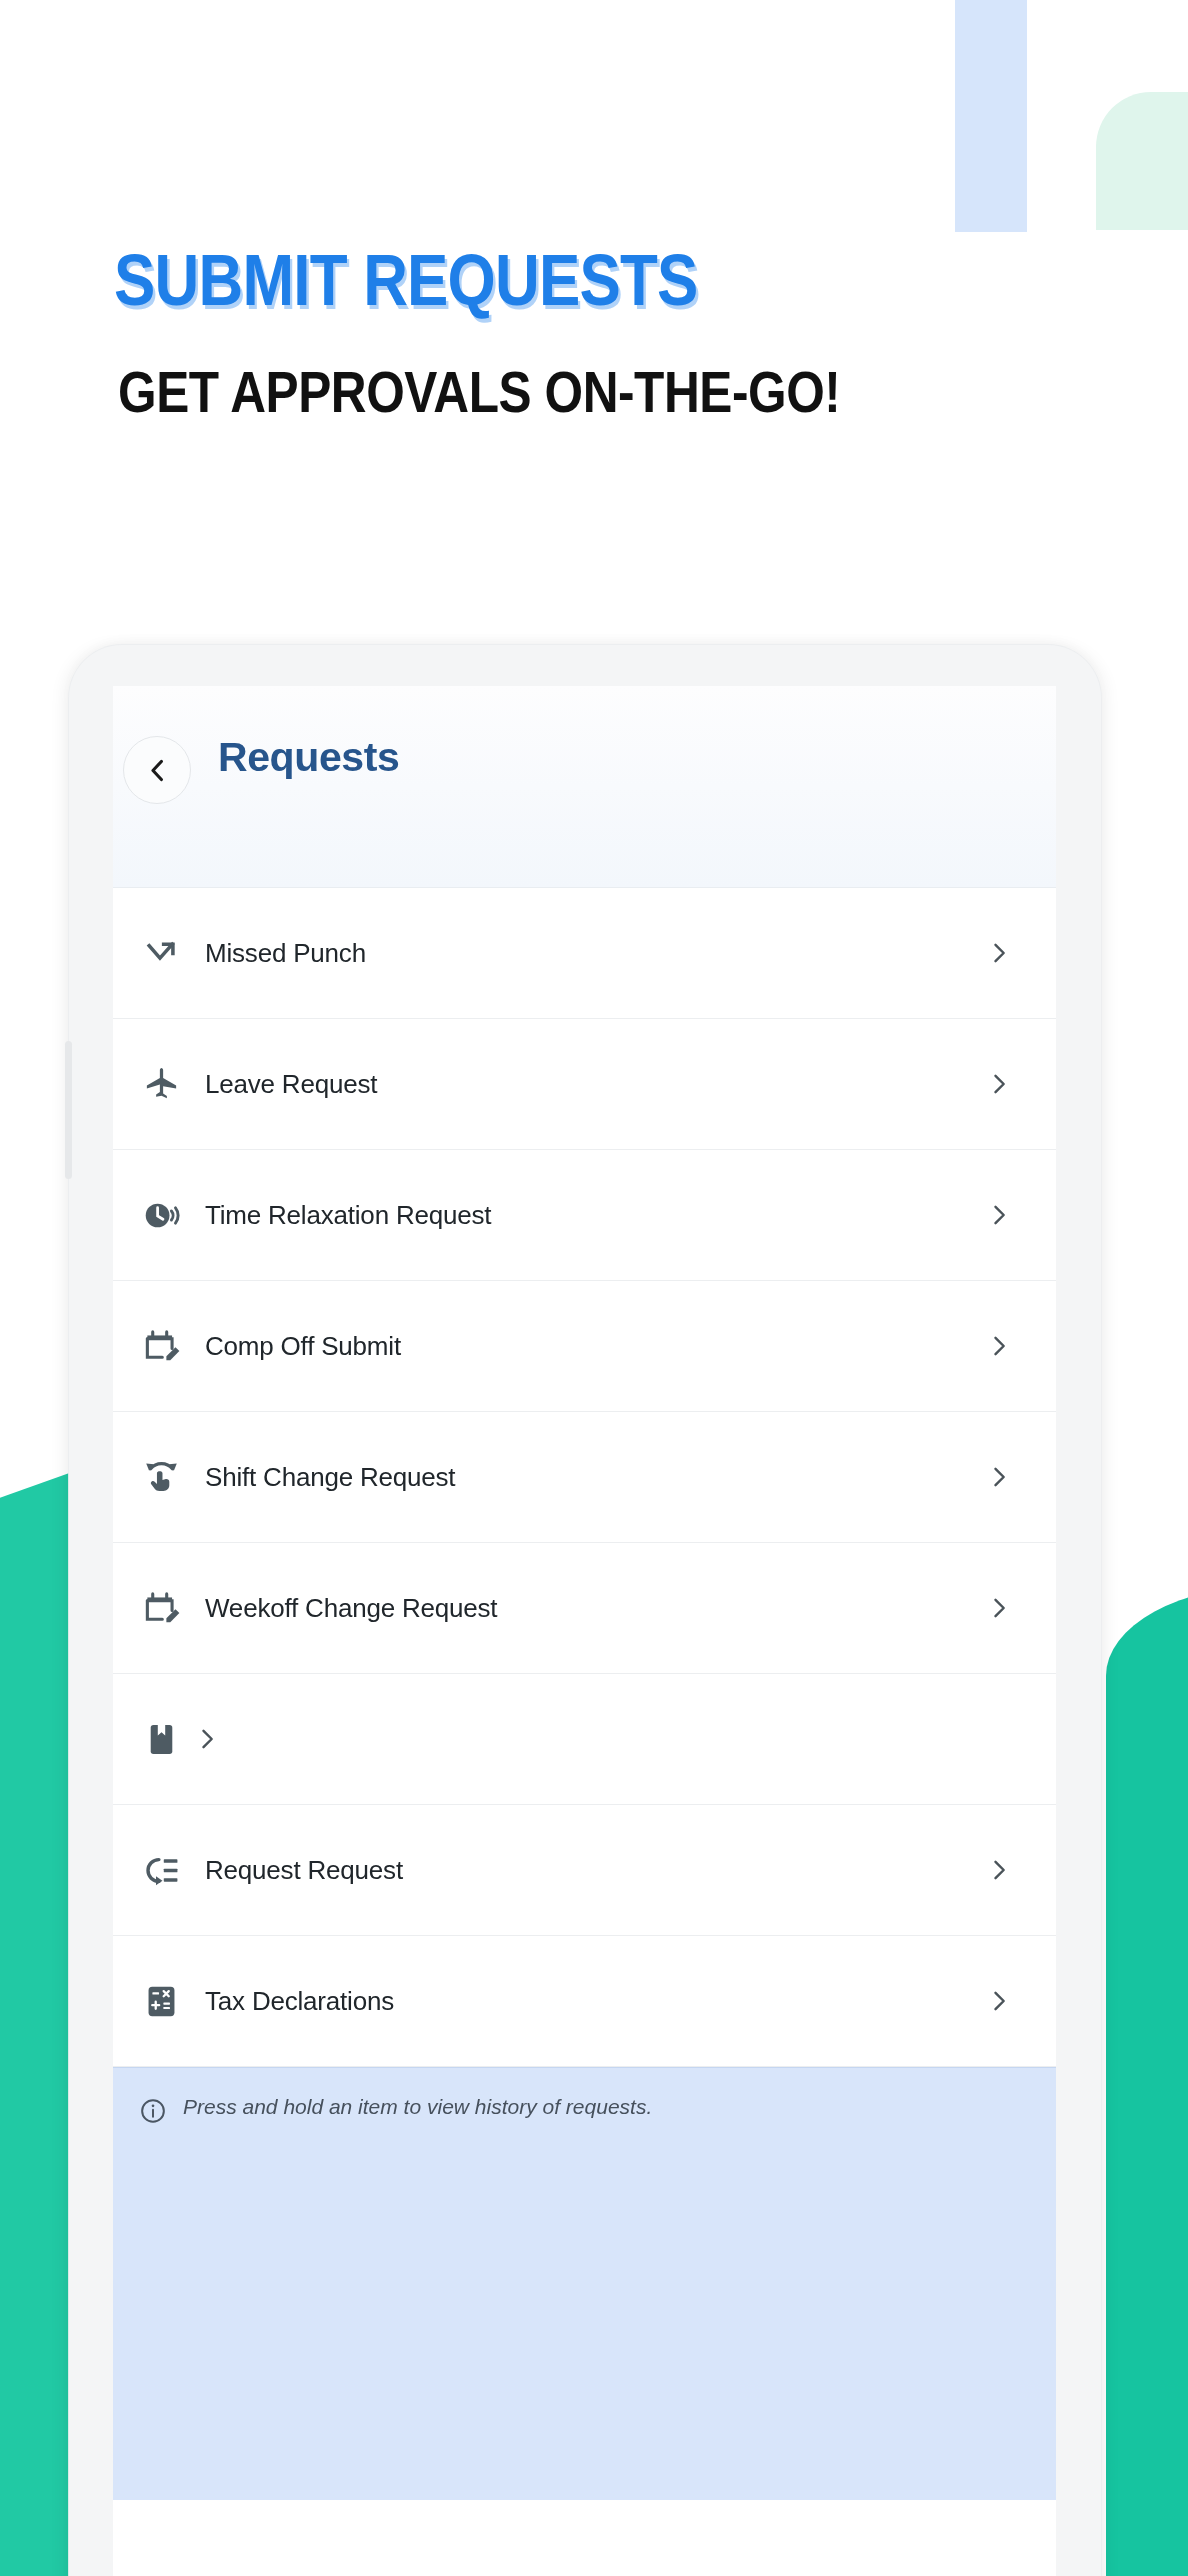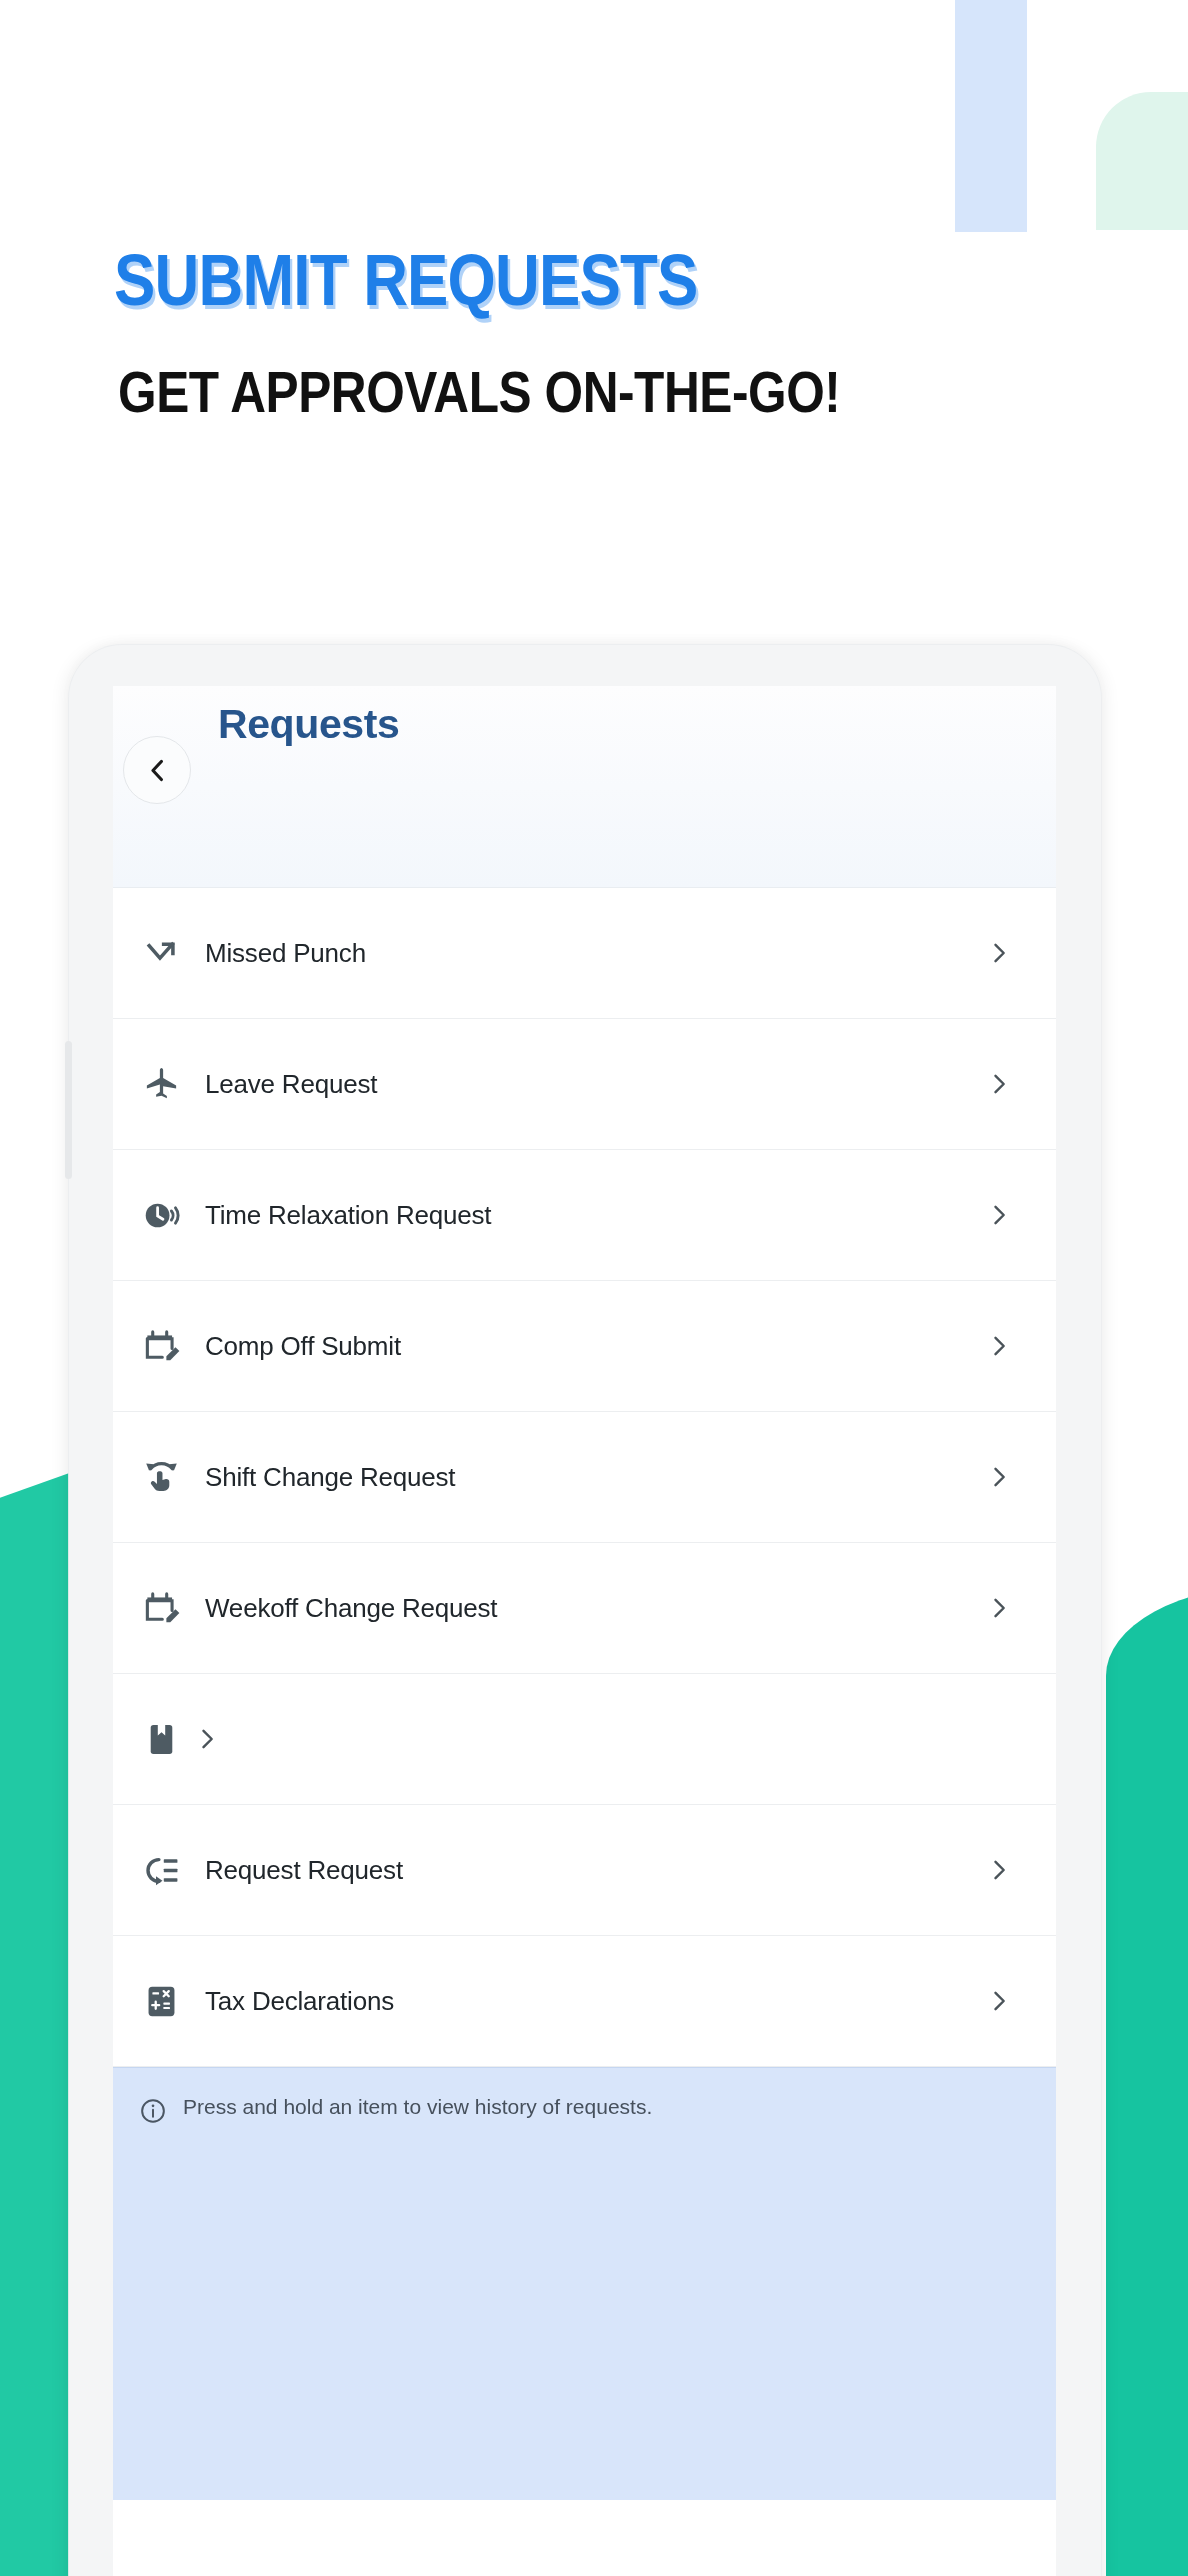--- a/index.html
+++ b/index.html
@@ -89,21 +89,21 @@
     border-bottom:0.9px solid #e9edf1;
   }
   #back-button{
     position:absolute;left:10px;top:50px;
     width:66px;height:66px;border-radius:50%;
     background:#fbfcfd;border:0.9px solid #e4e7ea;
     display:flex;align-items:center;justify-content:center;
   }
   #back-button svg{display:block;}
 
-  #header-text{position:absolute;left:105px;top:16px;right:37px;}
+  #header-text{position:absolute;left:105px;top:49px;right:37px;}
   #page-title{
     font-size:41px;font-weight:700;color:#27558c;
     letter-spacing:-0.4px;line-height:1.12;margin:0;
   }
   #page-subtitle{
     margin:5.5px 0 0 0;
     font-size:23px;line-height:1.34;color:#64707c;
     font-weight:400;max-width:700px;
   }
 
@@ -144,21 +144,21 @@
     padding:24px 31px 0 22px;
     display:flex;align-items:flex-start;
     box-sizing:border-box;
   }
   #note-icon{
     width:35px;min-width:35px;height:35px;margin-top:1.8px;
     display:flex;align-items:center;justify-content:center;color:#4b5663;
   }
   #note-text{
     margin-left:13px;
-    font-size:21px;color:#46505c;line-height:1.4;
+    font-size:21px;font-style:italic;color:#46505c;line-height:1.4;
   }
 </style>
 </head>
 <body>
 
 <div id="decor-layer">
   <div class="arc-blue"></div>
   <div class="arc-mint"></div>
   <div class="wedge-left"></div>
   <div class="wedge-right"></div>

